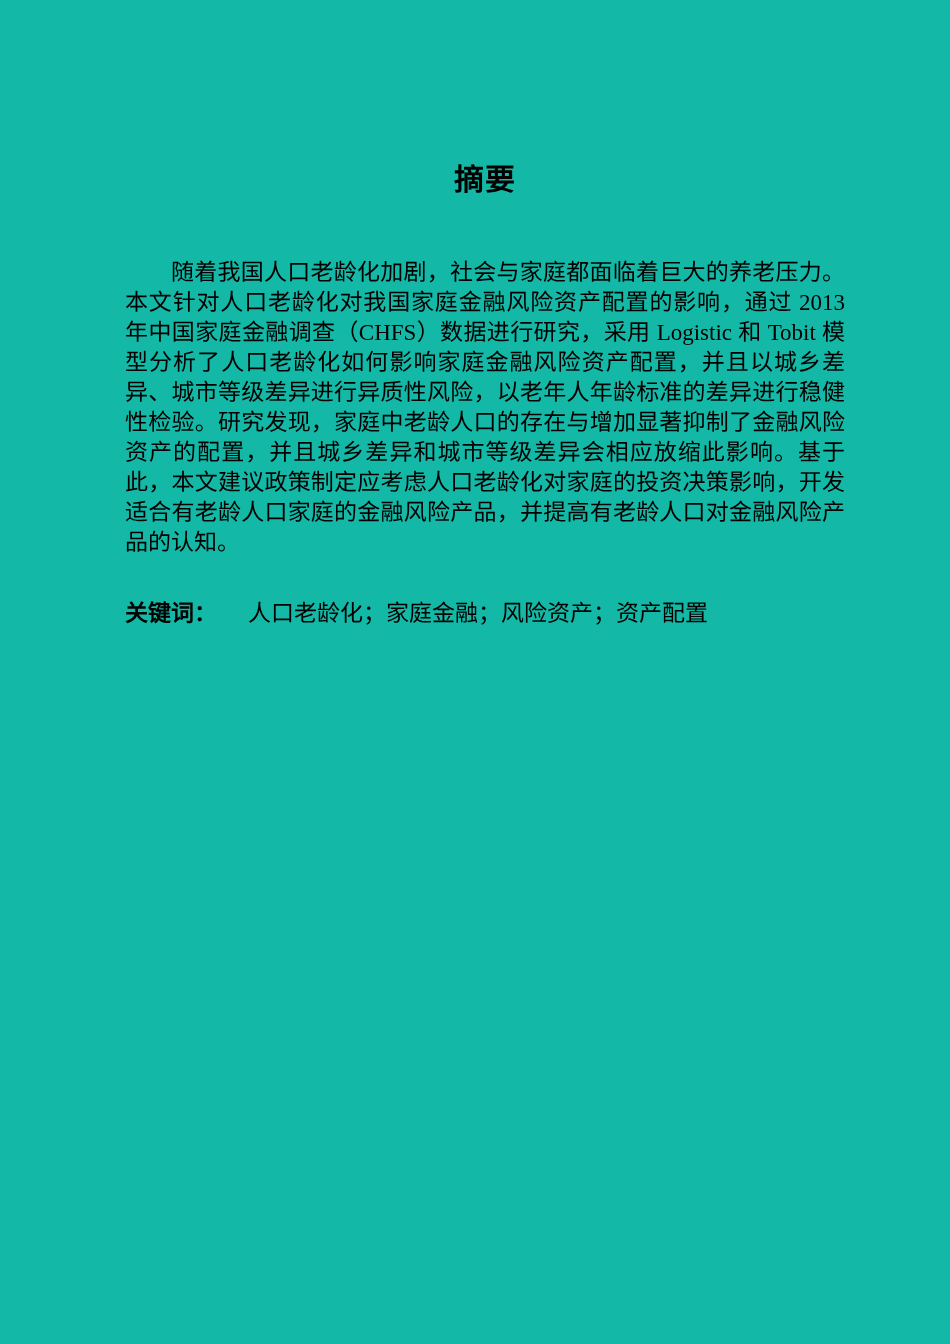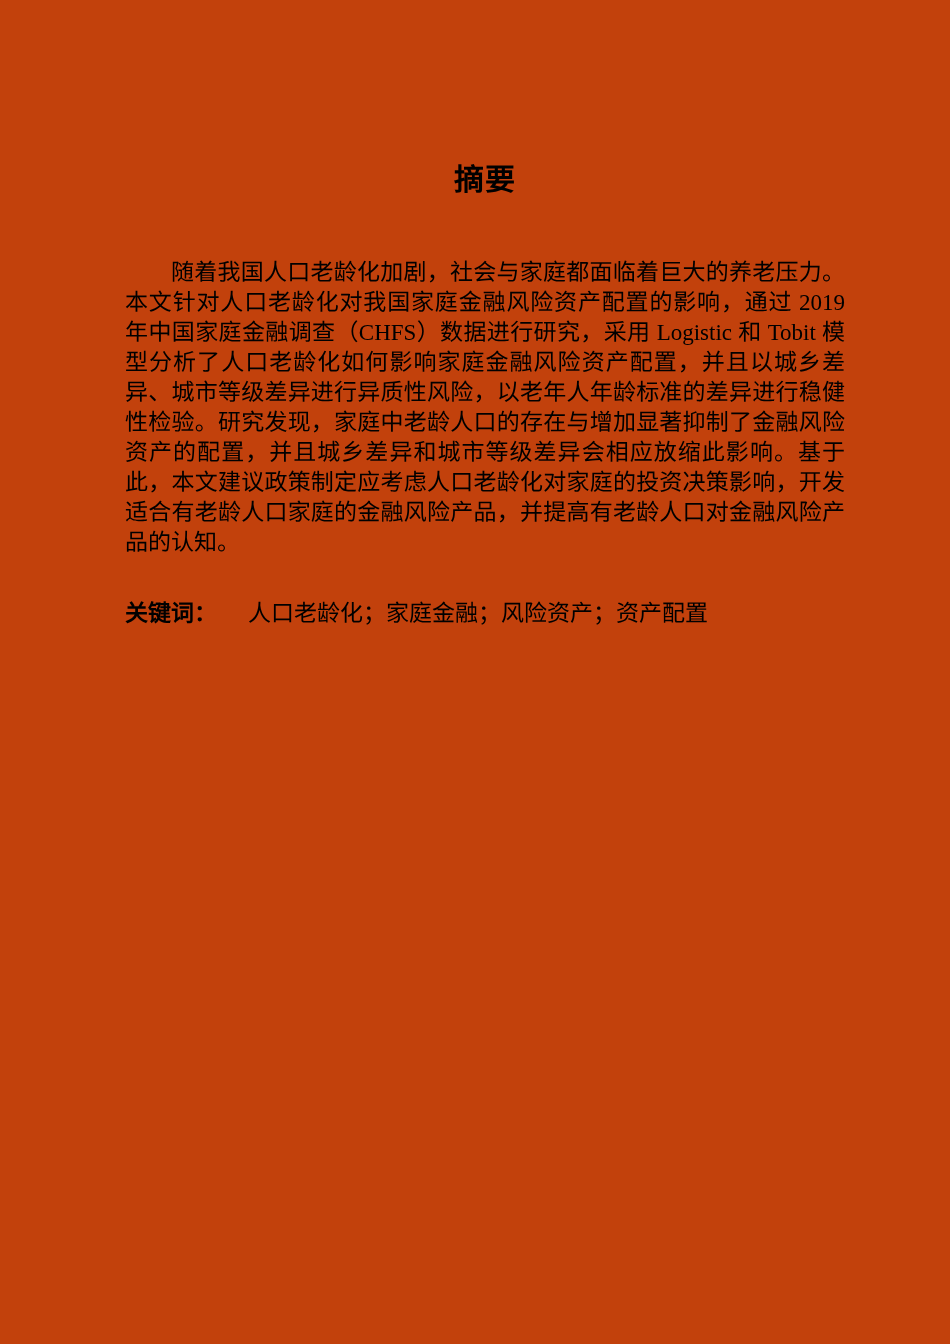--- a/index.html
+++ b/index.html
@@ -14,21 +14,21 @@
     margin: 0 auto;
     position: relative;
     font-family: "Liberation Serif", "DejaVu Serif", serif;
     color: #000000;
     overflow: hidden;
   }
 
   .page {
     width: 950px;
     height: 1344px;
-    background: #c2410c;
+    background: #14b8a6;
     padding: 162px 105px 8px 125px; 
   }
 
   .doc-title {
     width: 720px;
     text-align: center;
     font-family: "Liberation Sans", "DejaVu Sans", sans-serif;
     font-weight: 700;
     font-size: 30px;
     line-height: 36px;
@@ -66,19 +66,19 @@
     font-weight: 400;
   }
 </style>
 </head>
 <body>
 
 <div class="page">
 
   <h1 class="doc-title">摘要</h1>
 
-  <p class="abstract-paragraph">随着我国人口老龄化加剧，社会与家庭都面临着巨大的养老压力。本文针对人口老龄化对我国家庭金融风险资产配置的影响，通过 2019 年中国家庭金融调查（CHFS）数据进行研究，采用 Logistic 和 Tobit 模型分析了人口老龄化如何影响家庭金融风险资产配置，并且以城乡差异、城市等级差异进行异质性风险，以老年人年龄标准的差异进行稳健性检验。研究发现，家庭中老龄人口的存在与增加显著抑制了金融风险资产的配置，并且城乡差异和城市等级差异会相应放缩此影响。基于此，本文建议政策制定应考虑人口老龄化对家庭的投资决策影响，开发适合有老龄人口家庭的金融风险产品，并提高有老龄人口对金融风险产品的认知。</p>
+  <p class="abstract-paragraph">随着我国人口老龄化加剧，社会与家庭都面临着巨大的养老压力。本文针对人口老龄化对我国家庭金融风险资产配置的影响，通过 2013 年中国家庭金融调查（CHFS）数据进行研究，采用 Logistic 和 Tobit 模型分析了人口老龄化如何影响家庭金融风险资产配置，并且以城乡差异、城市等级差异进行异质性风险，以老年人年龄标准的差异进行稳健性检验。研究发现，家庭中老龄人口的存在与增加显著抑制了金融风险资产的配置，并且城乡差异和城市等级差异会相应放缩此影响。基于此，本文建议政策制定应考虑人口老龄化对家庭的投资决策影响，开发适合有老龄人口家庭的金融风险产品，并提高有老龄人口对金融风险产品的认知。</p>
 
   <p class="keywords-line">
     <span class="keywords-label">关键词：</span><span class="keywords-text">人口老龄化；家庭金融；风险资产；资产配置</span>
   </p>
 
 </div>
 
 </body></html>

